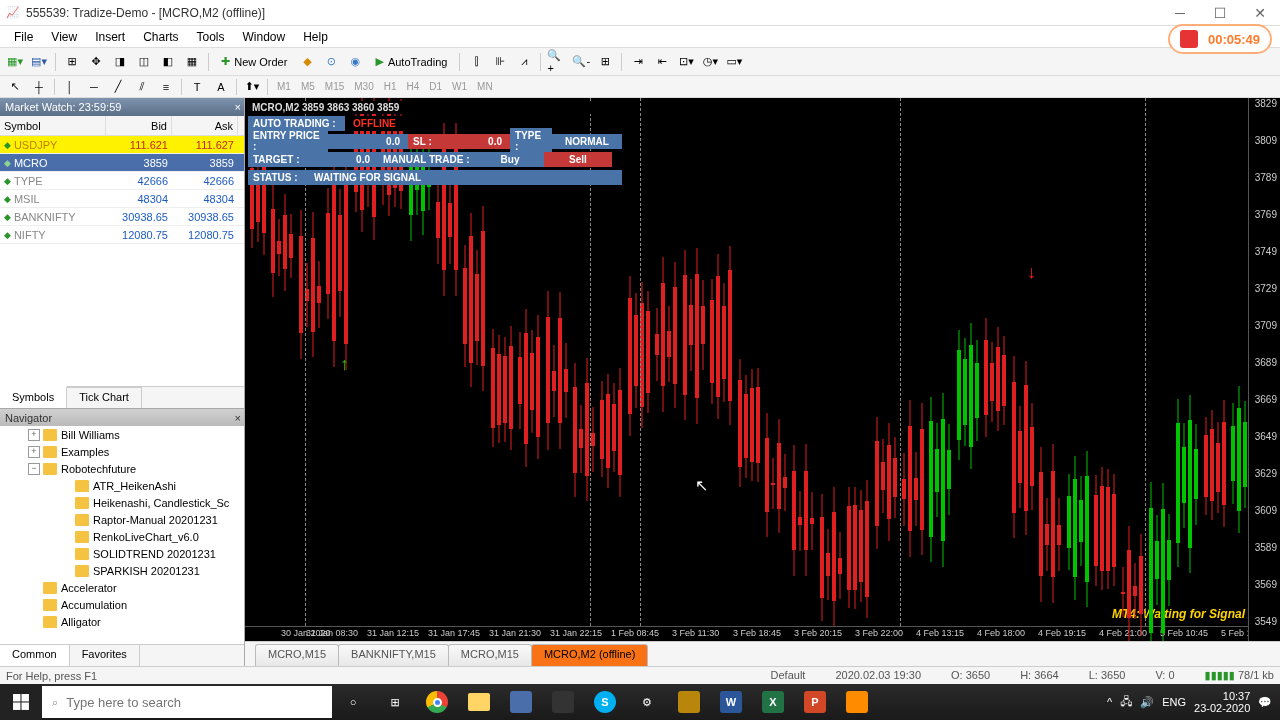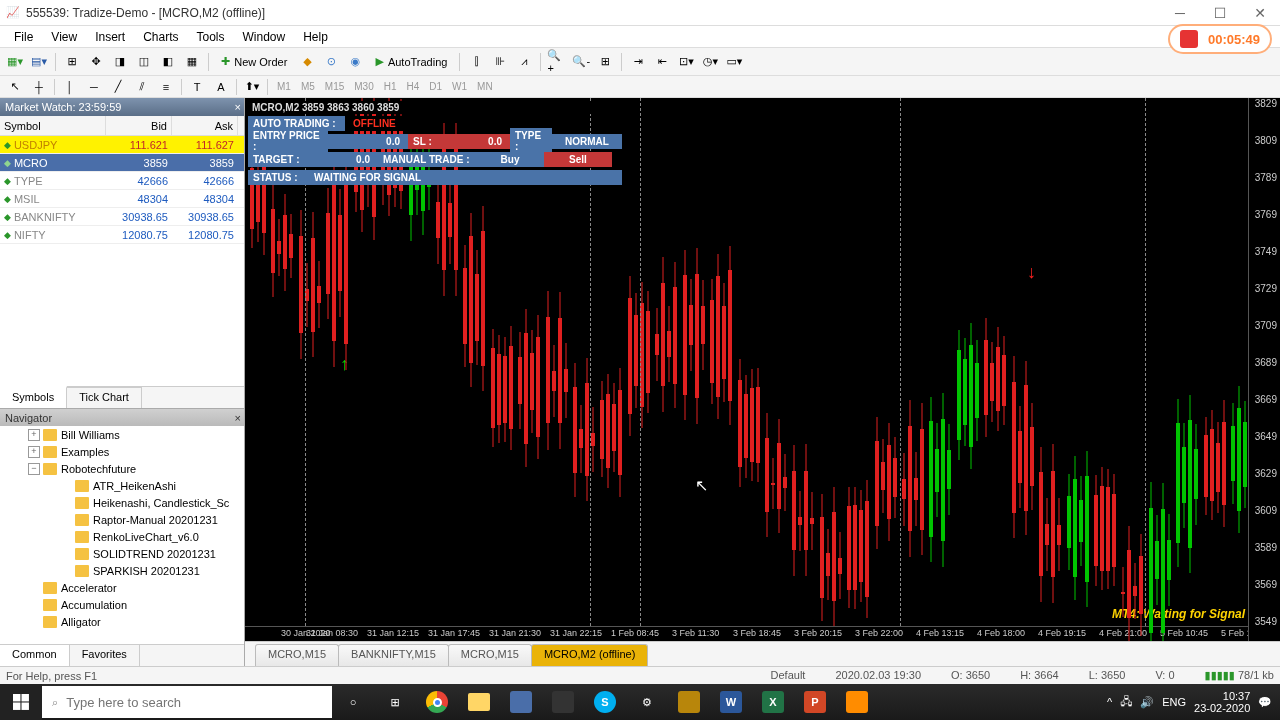--- a/index.html
+++ b/index.html
@@ -50,21 +50,21 @@
 .tree-row .picon{width:14px;height:12px;background:#f5c242;margin-right:4px;border-radius:1px}
 .nav-tabs{height:22px;display:flex;background:#f5f5f5;border-top:1px solid #ccc}
 .chart-area{flex:1;display:flex;flex-direction:column;background:#000}
 .chart{flex:1;position:relative;background:#000;overflow:hidden}
 .chart .axis-r{position:absolute;right:0;top:0;width:32px;height:100%;background:#000;border-left:1px solid #555}
 .chart .axis-r div{position:absolute;right:3px;color:#ccc;font-size:10px}
 .chart .axis-b{position:absolute;left:0;bottom:0;right:32px;height:15px;background:#000;border-top:1px solid #555;display:flex;overflow:hidden}
 .chart .axis-b span{color:#ccc;font-size:9px;white-space:nowrap;padding:1px 0;flex-shrink:0}
 .chart-tabs{height:25px;background:#f5f5f5;display:flex;align-items:end;padding-left:10px;gap:0;border-top:1px solid #ccc}
 .chart-tabs .ct{height:22px;padding:3px 12px;background:linear-gradient(#f9f9f9,#e8e8e8);border:1px solid #bbb;border-bottom:none;border-radius:3px 3px 0 0;margin-right:-1px;color:#555}
-.chart-tabs .ct.active{background:#eab308;color:#000}
+.chart-tabs .ct.active{background:#f97316;color:#000}
 .info-panel{position:absolute;left:3px;top:3px;z-index:10;font-family:Arial;font-size:11px}
 .info-panel .hdr{color:#ddd;background:#000;padding:1px 4px;font-weight:bold;font-size:10px}
 .info-panel .row{display:flex;height:18px;align-items:center}
 .info-panel .lbl{background:#4a73a8;color:#fff;padding:2px 5px;font-weight:bold;font-size:10px;display:flex;align-items:center}
 .info-panel .val{padding:2px 8px;color:#fff;font-weight:bold;font-size:10px;display:flex;align-items:center;justify-content:flex-end}
 .statusbar{height:18px;background:#f5f5f5;border-top:1px solid #ccc;display:flex;align-items:center;padding:0 6px;font-size:11px;color:#555;justify-content:space-between}
 .taskbar{height:36px;background:linear-gradient(#2a2a2a,#1a1a1a);display:flex;align-items:center;padding:0;gap:0}
 .taskbar .start{width:42px;height:36px;display:flex;align-items:center;justify-content:center;background:#222}
 .taskbar .search{flex:0 0 290px;height:32px;background:#fff;display:flex;align-items:center;padding:0 10px;gap:8px;margin:2px 0}
 .taskbar .search input{border:none;outline:none;font-size:13px;color:#666;flex:1}

